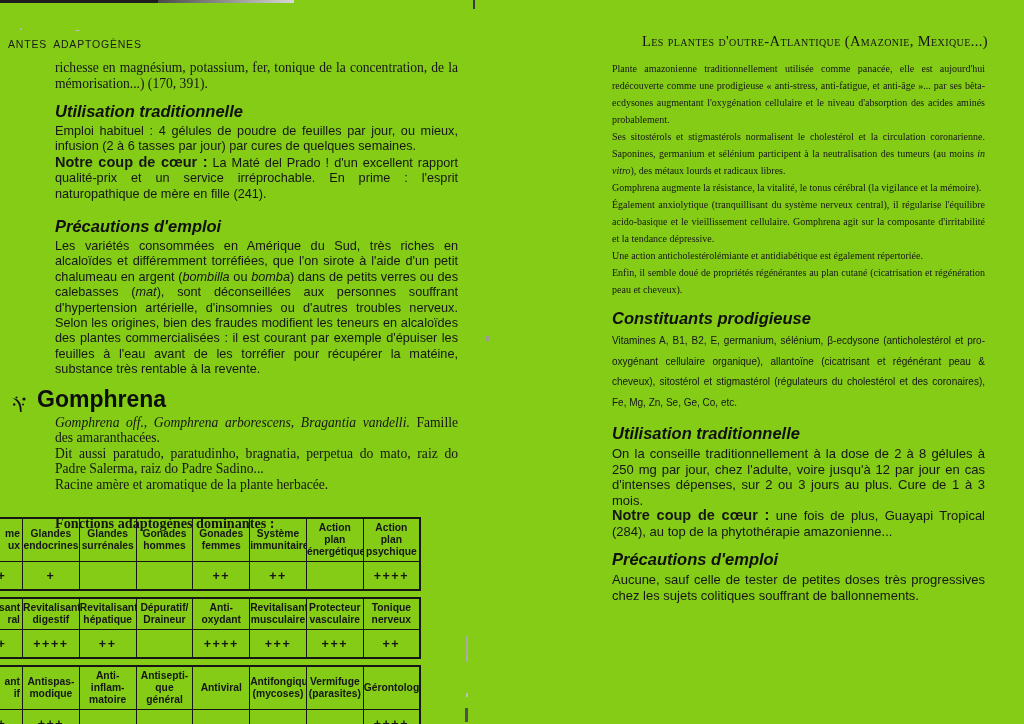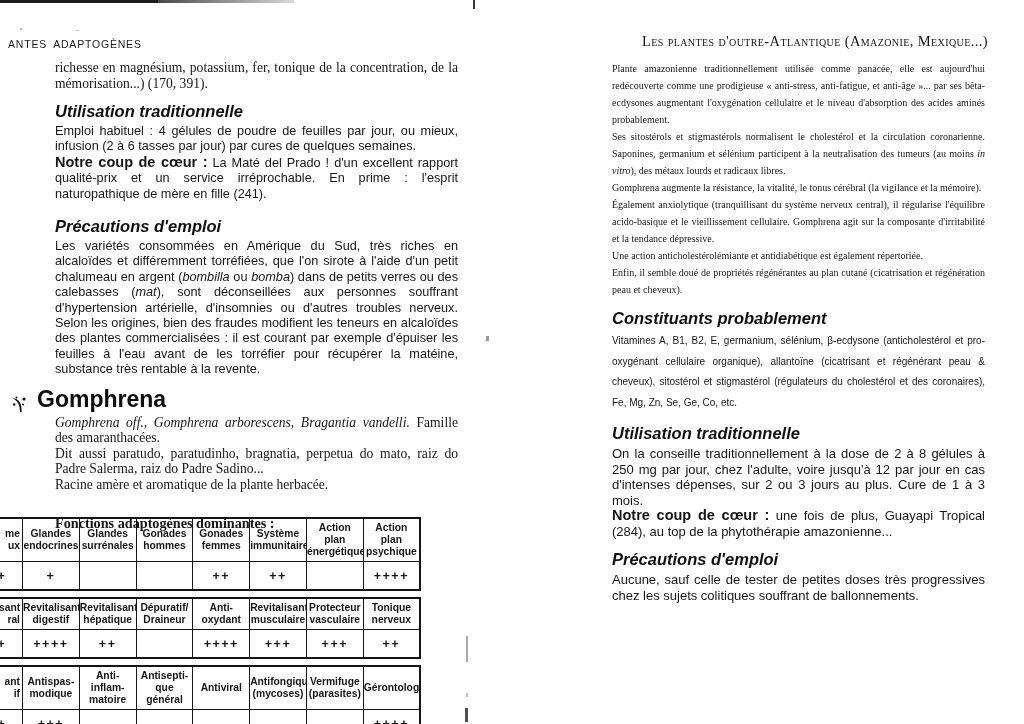--- a/index.html
+++ b/index.html
@@ -1,16 +1,16 @@
 <!DOCTYPE html>
 <html><head>
 <meta charset="utf-8">
 <style>
   html,body{margin:0;padding:0;background:#e8e8e8;}
-  #sheet{position:relative;width:1024px;height:724px;background:#ffffff;overflow:hidden;color:#161616;}
+  #sheet{position:relative;width:1024px;height:724px;background:#84cc16;overflow:hidden;color:#161616;}
 
   
   .rh{position:absolute;font-family:"Liberation Sans",sans-serif;}
   #rh-left{left:8px;top:38px;font-size:10.5px;letter-spacing:.8px;word-spacing:3px;color:#1b1b1b;}
   #rh-right{right:36px;top:33px;font-family:"Liberation Serif",serif;font-variant:small-caps;
             font-size:14.5px;letter-spacing:.4px;color:#141414;}
 
   
   #left-col{position:absolute;left:55px;top:60px;width:403px;}
   #right-col{position:absolute;left:612px;top:60px;width:373px;}
@@ -234,21 +234,21 @@
     <p class="serif-r">
       <span>Également anxiolytique (tranquillisant du système nerveux central), il régularise l'équilibre acido-basique et le vieillissement cellulaire. Gomphrena agit sur la composante d'irritabilité et la tendance dépressive.</span>
     </p>
     <p class="serif-r">
       <span>Une action anticholestérolémiante et antidiabétique est également répertoriée.</span>
     </p>
     <p class="serif-r">
       <span>Enfin, il semble doué de propriétés régénérantes au plan cutané (cicatrisation et régénération peau et cheveux).</span>
     </p>
 
-    <div class="h-sub">Constituants probablement</div>
+    <div class="h-sub">Constituants prodigieuse</div>
     <p class="sans-r wide">
       <span>Vitamines A, B1, B2, E, germanium, sélénium, β-ecdysone (anticholestérol et pro-oxygénant cellulaire organique), allantoïne (cicatrisant et régénérant peau &amp; cheveux), sitostérol et stigmastérol (régulateurs du cholestérol et des coronaires), Fe, Mg, Zn, Se, Ge, Co, etc.</span>
     </p>
 
     <div class="h-sub">Utilisation traditionnelle</div>
     <p class="sans-r">
       <span>On la conseille traditionnellement à la dose de 2 à 8 gélules à 250 mg par jour, chez l'adulte, voire jusqu'à 12 par jour en cas d'intenses dépenses, sur 2 ou 3 jours au plus. Cure de 1 à 3 mois.</span>
     </p>
     <p class="sans-r">
       <b class="lead lead-lg">Notre coup de cœur :</b><span> une fois de plus, Guayapi Tropical (284), au top de la phytothérapie amazonienne...</span>

